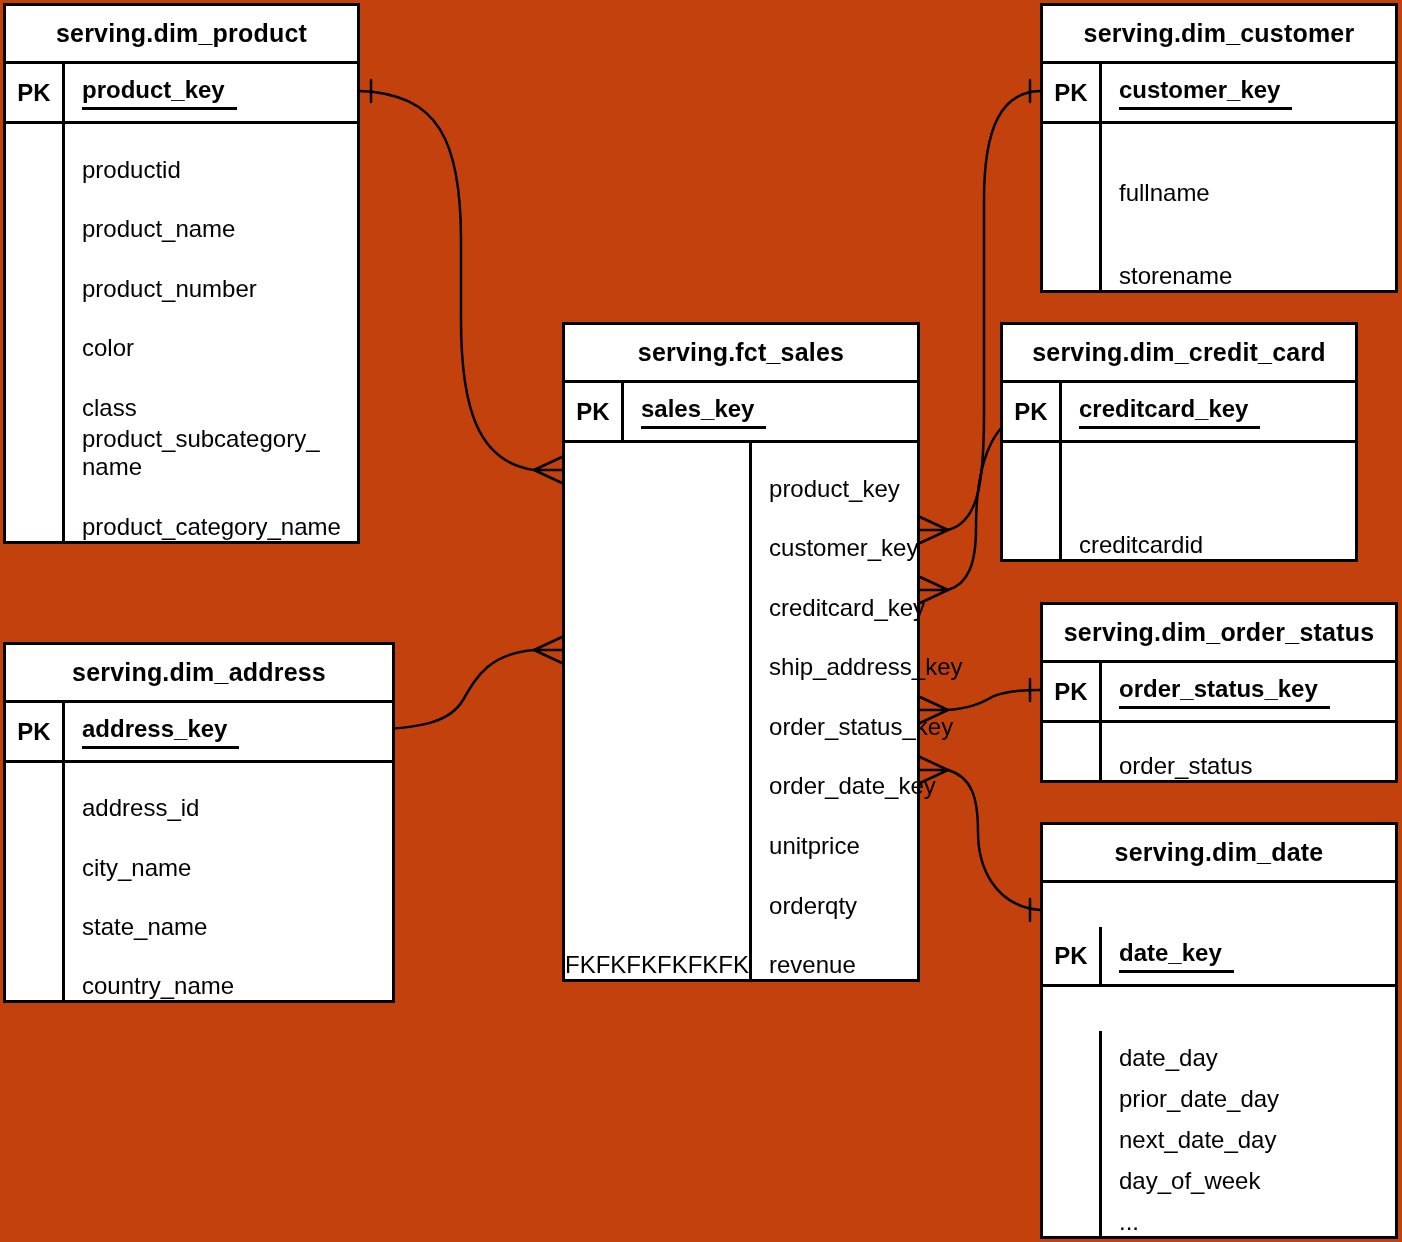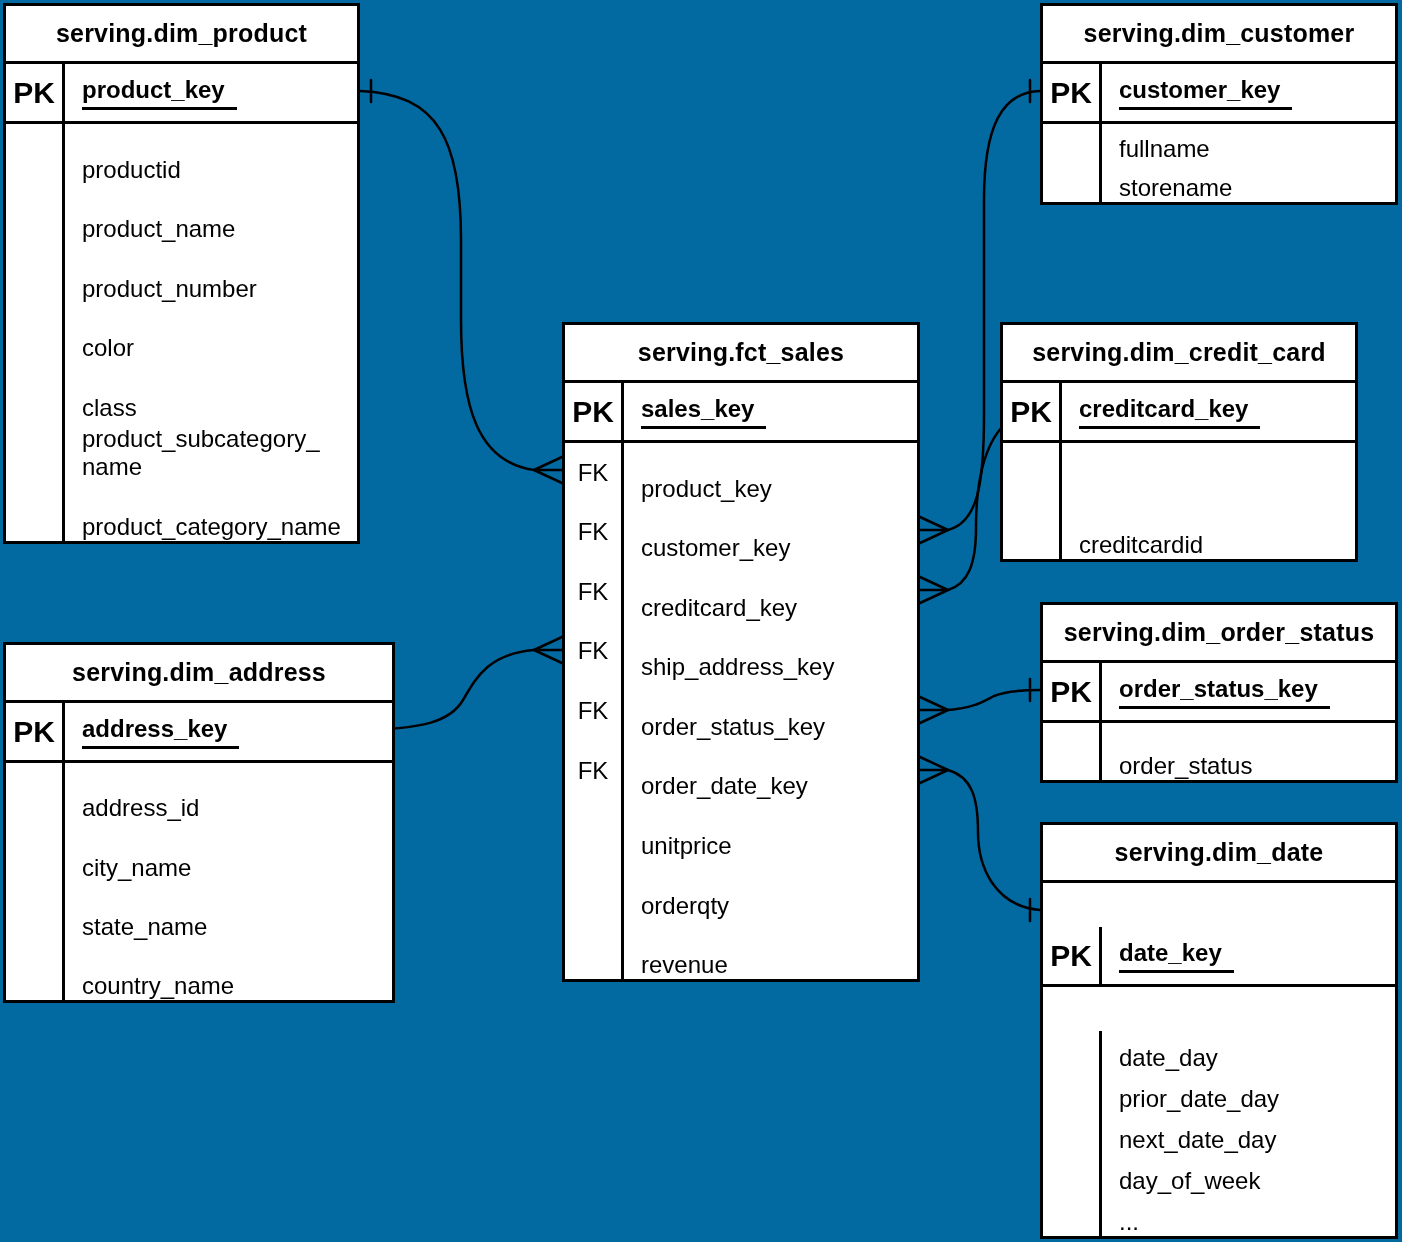--- a/index.html
+++ b/index.html
@@ -3,21 +3,21 @@
 <meta charset="utf-8">
 <style>
   * { margin: 0; padding: 0; box-sizing: border-box; }
   html, body { background: #ffffff; }
   body { font-family: "Liberation Sans", sans-serif; color: #000; }
 
   .canvas {
     position: relative;
     width: 1402px;
     height: 1242px;
-    background: #0369a1;
+    background: #c2410c;
     overflow: hidden;
   }
 
   .connectors {
     position: absolute;
     left: 0; top: 0;
     width: 1402px; height: 1242px;
     pointer-events: none;
   }
   .connectors path {
@@ -58,29 +58,30 @@
     display: flex;
     flex-direction: row;
   }
 
   .keycell {
     flex: 0 0 59px;
     border-right: 3px solid #000000;
     display: flex;
     align-items: center;
     justify-content: center;
-    font-size: 30px;
+    font-size: 24px;
   }
   .t-pkrow .keycell { font-weight: bold; }
 
   .keycol {
     flex: 0 0 59px;
     border-right: 3px solid #000000;
     display: flex;
-    flex-direction: column;
+    flex-direction: row;
+    align-items: flex-end;
   }
   .keycol .kslot {
     flex: 1;
     display: flex;
     align-items: center;
     justify-content: center;
     font-size: 24px;
   }
 
   .fieldcell {
@@ -190,21 +191,21 @@
         <div class="fslot">
             <span>product_​subcategory_​name</span>
           </div>
         <div class="fslot">
             <span>product_category_name</span>
           </div>
       </div>
     </div>
   </div>
 
-  <div class="erd-table" style="left:1040px; top:3px; width:358px; height:202px;">
+  <div class="erd-table" style="left:1040px; top:3px; width:358px; height:290px;">
     <div class="t-title">serving.dim_customer</div>
     <div class="t-pkrow">
       <div class="keycell">PK</div>
       <div class="fieldcell">
         <span class="pk-underline">customer_key</span>
       </div>
     </div>
     <div class="t-body">
       <div class="keycol">
         <div class="kslot"></div>

